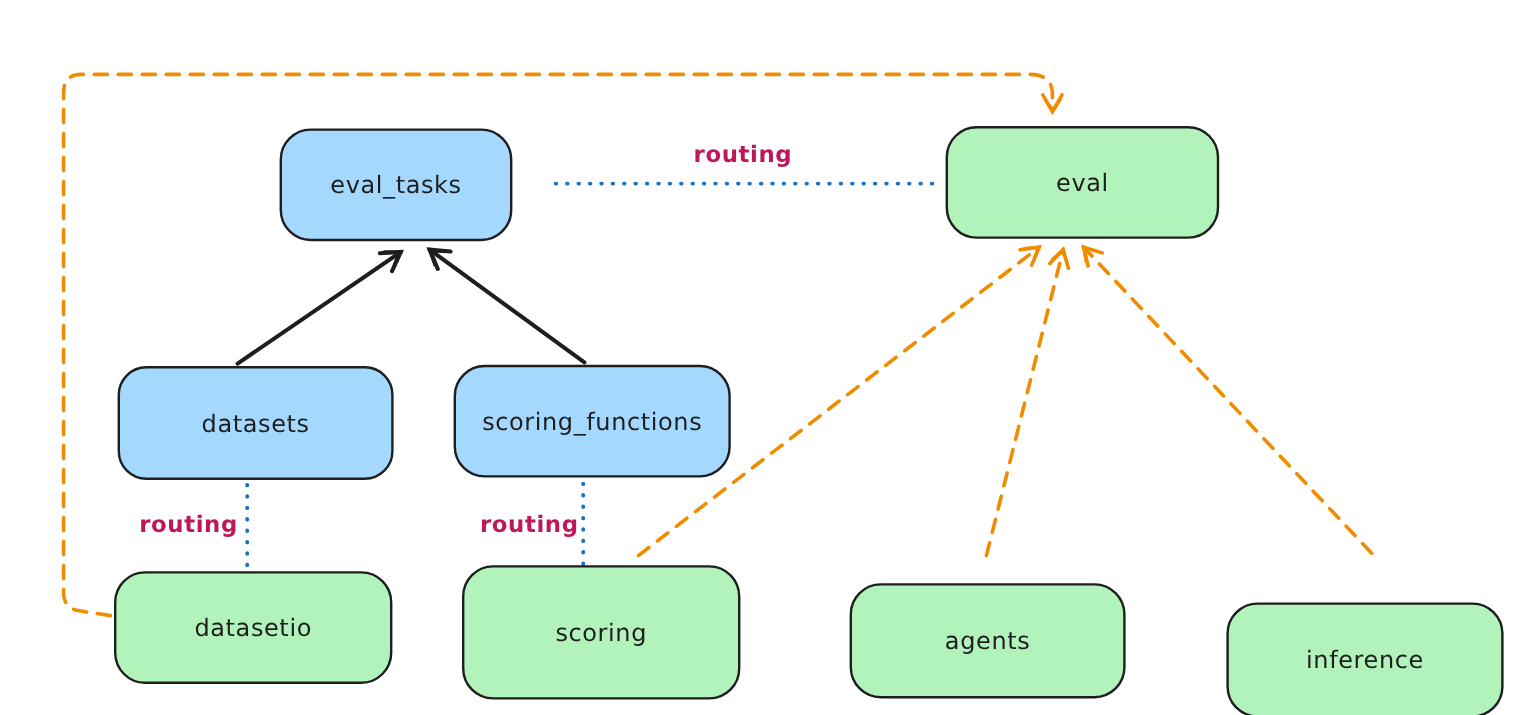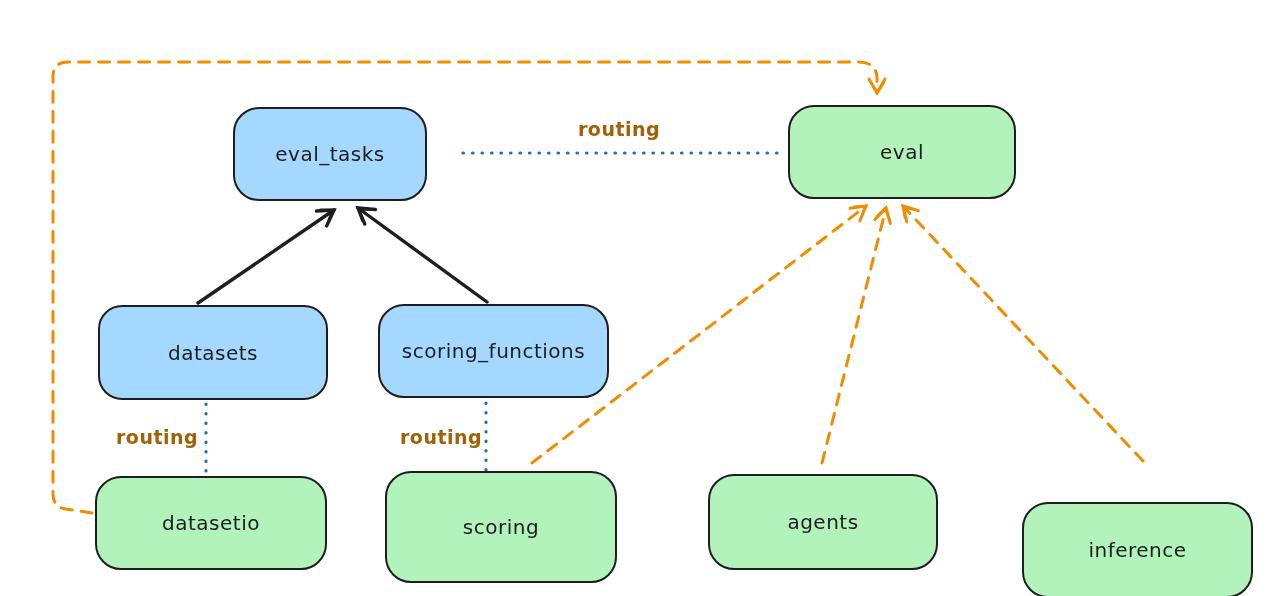--- a/index.html
+++ b/index.html
@@ -30,21 +30,21 @@
     justify-content: center;
     box-sizing: border-box;
     font-size: 20px;
     color: #1e1e1e;
     letter-spacing: 0.5px;
   }
   .node.blue  { background: #a5d8ff; }
   .node.green { background: #b2f2bb; }
   .edge-label {
     position: absolute;
-    color: #a16207;
+    color: #be185d;
     font-size: 19px;
     font-weight: 600;
     letter-spacing: 0.5px;
     white-space: nowrap;
   }
 </style>
 </head>
 <body>
 
 <div id="canvas">
@@ -91,21 +91,21 @@
   </div>
 
   <div class="node green" style="left:95px; top:476px; width:232px; height:94px;">
     <span>datasetio</span>
   </div>
 
   <div class="node green" style="left:385px; top:471px; width:232px; height:112px;">
     <span>scoring</span>
   </div>
 
-  <div class="node green" style="left:708px; top:474px; width:230px; height:96px;">
+  <div class="node green" style="left:708px; top:486px; width:230px; height:96px;">
     <span>agents</span>
   </div>
 
   <div class="node green" style="left:1022px; top:467px; width:231px; height:96px;margin-top:35px;">
     <span>inference</span>
   </div>
 
   <div class="edge-label" style="left:578px; top:118px;">routing</div>
 
   <div class="edge-label" style="left:116px; top:426px;">routing</div>

